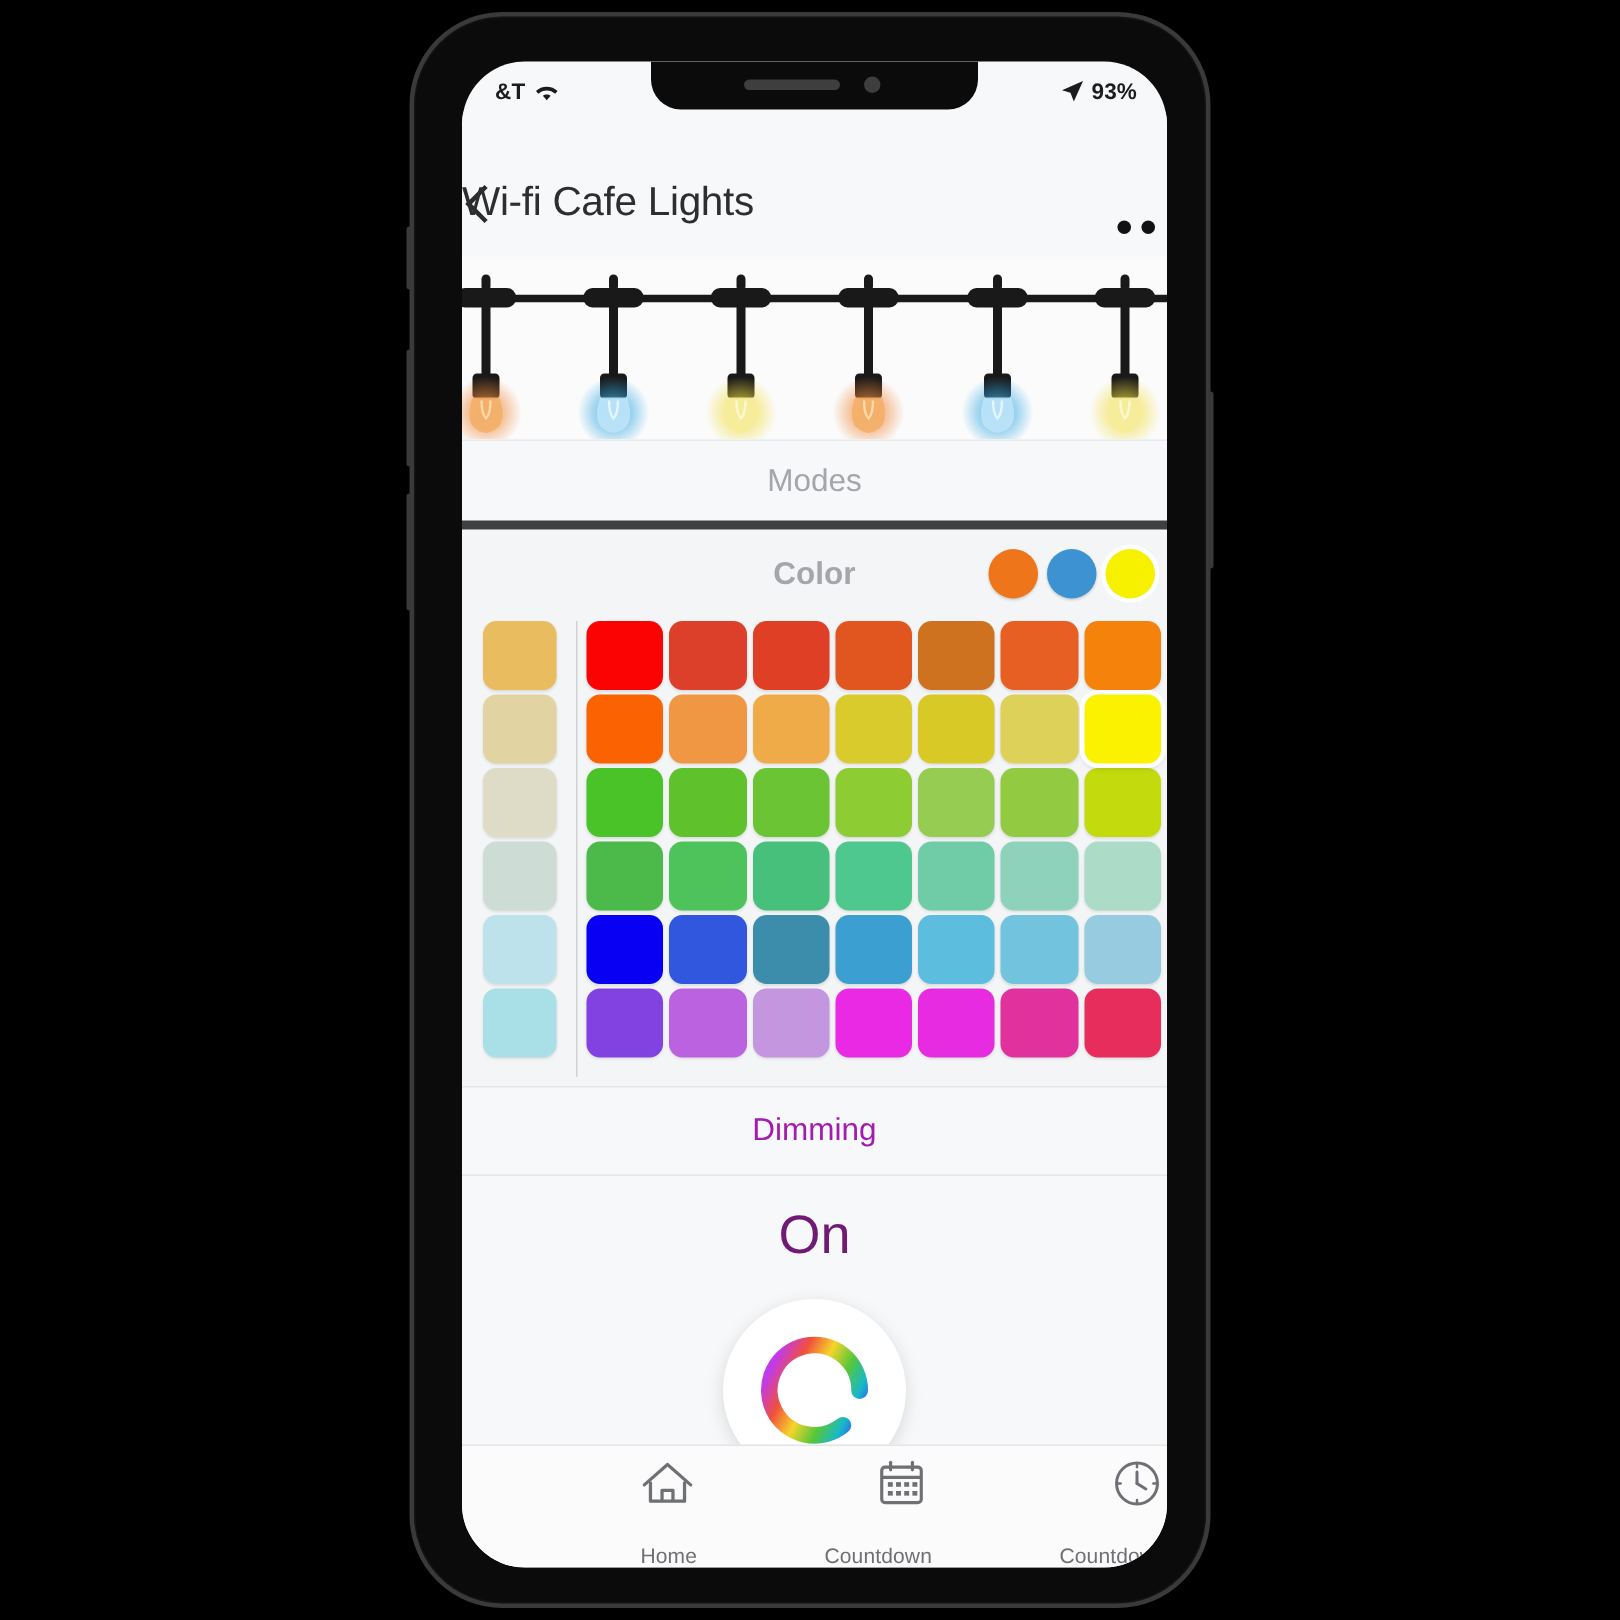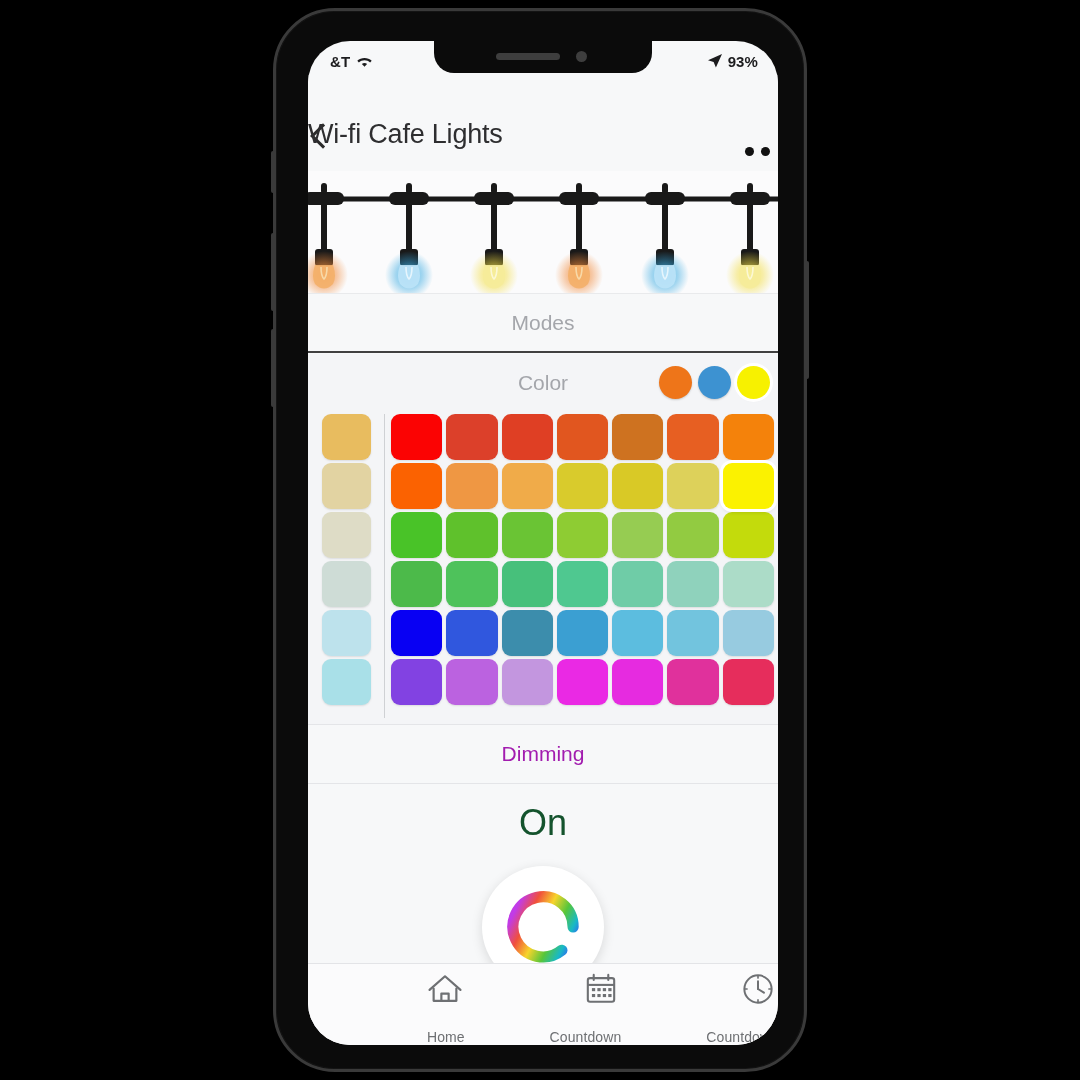--- a/index.html
+++ b/index.html
@@ -136,31 +136,32 @@
     overflow: hidden;
   }
 
   
   #modes-row {
     position: absolute;
     top: 252px; left: 0; right: 0;
     height: 60px;
     background: #f7f8f9;
     border-top: 1px solid #e9eaec;
-    border-bottom: 2px solid #404040;
+    border-bottom: 6px solid #404040;
     display: flex; align-items: center; justify-content: center;
   }
   #modes-label { font-size: 21px; color: #a4a6ab; font-weight: 400; }
 
   
   #color-section {
     position: absolute;
     top: 313px; left: 0; right: 0;
     height: 370px;
     background: #f4f5f7;
+    font-weight: bold;
   }
   #color-header {
     position: relative;
     height: 58px;
     display: flex; align-items: center; justify-content: center;
   }
   #color-label { font-size: 21px; color: #a4a6ab; }
   #color-dots {
     position: absolute; right: 8px; top: 12px;
     display: flex; gap: 6px;
@@ -227,21 +228,21 @@
   #power-section {
     position: absolute;
     top: 743px; left: 0; right: 0;
     bottom: 82px;
     background: #f7f8f9;
   }
   #power-state {
     text-align: center;
     margin-top: 18px;
     font-size: 36px;
-    color: #14532d;
+    color: #701a75;
     font-weight: 400;
   }
   #power-button {
     position: absolute;
     left: 50%; transform: translateX(-50%);
     top: 82px;
     width: 122px; height: 122px;
     border-radius: 50%;
     background: #ffffff;
     box-shadow: 0 3px 12px rgba(0,0,0,.13);

